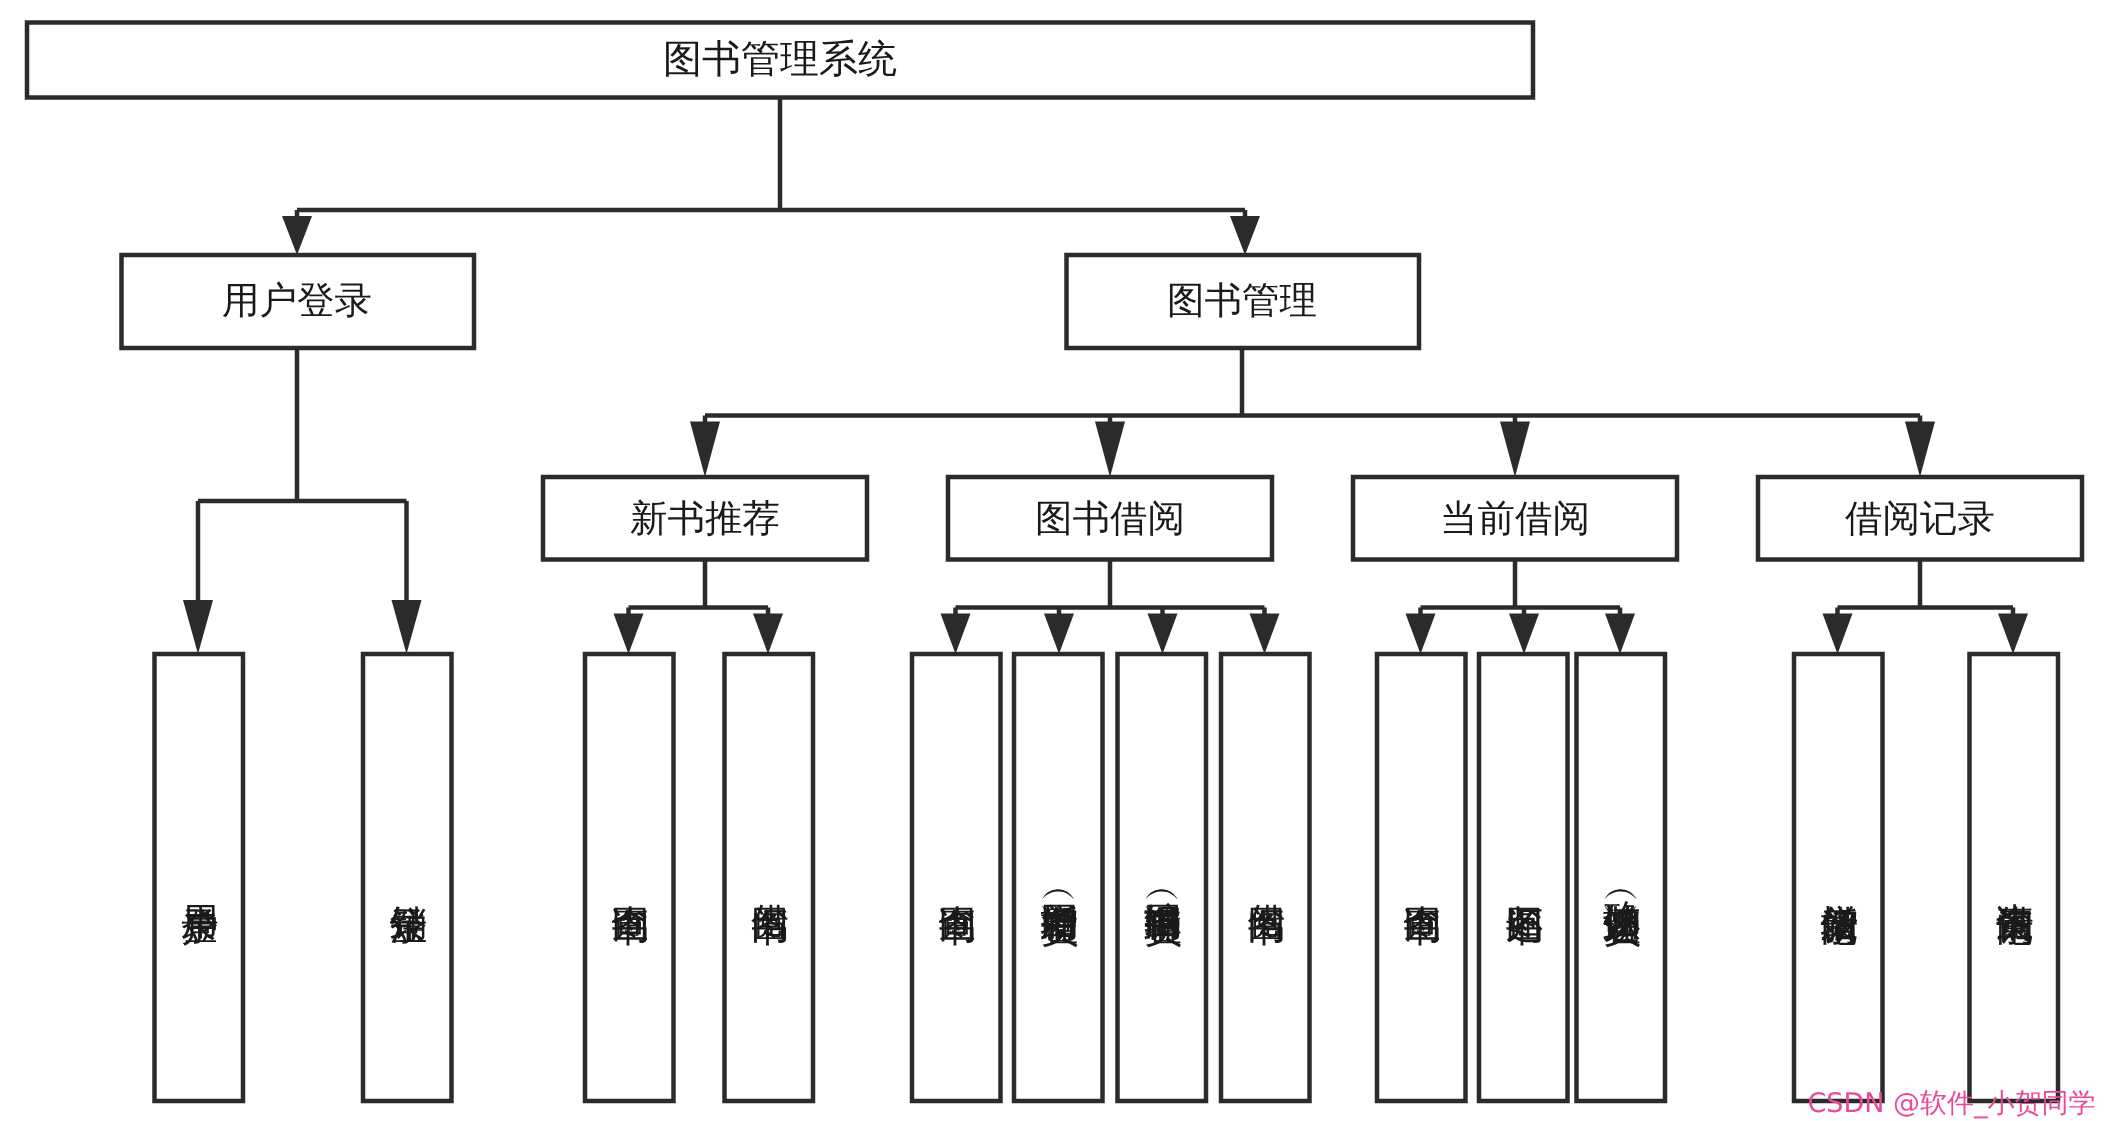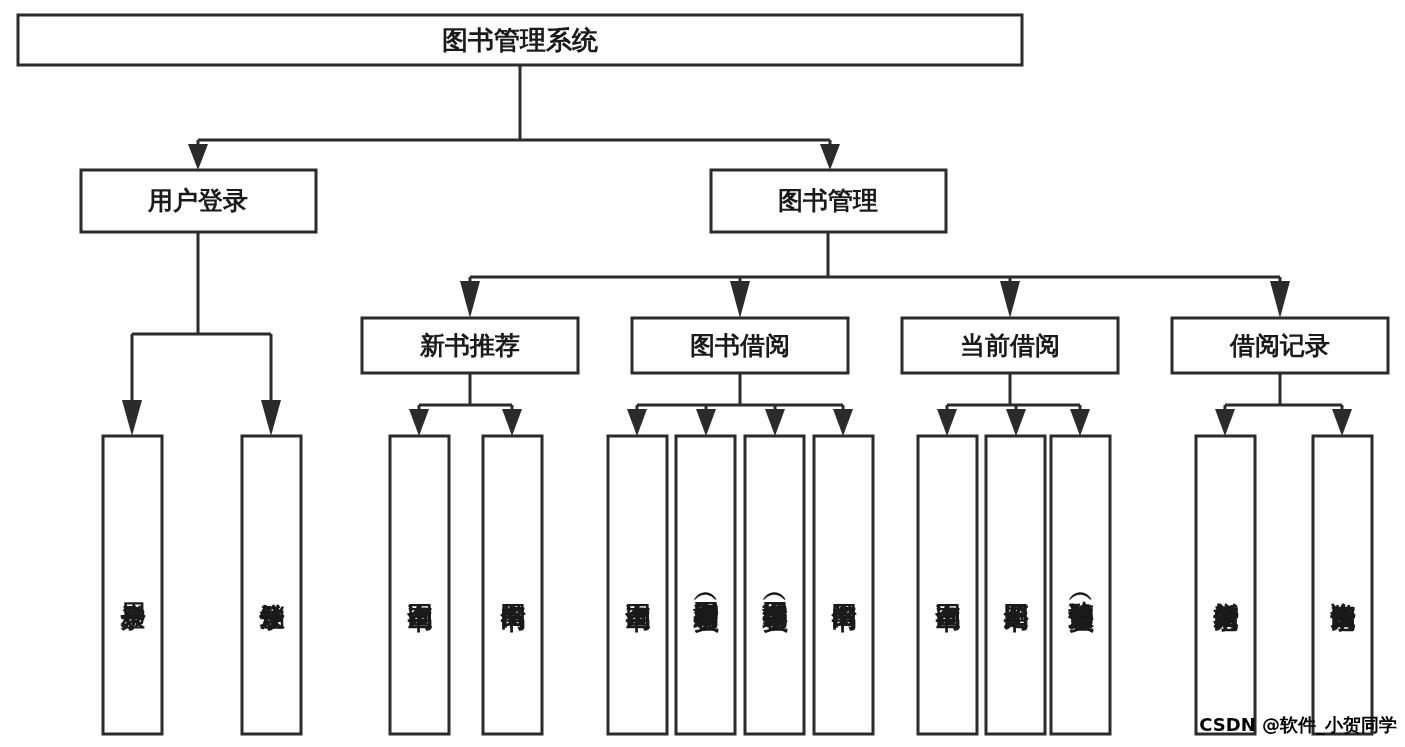--- a/index.html
+++ b/index.html
@@ -11,21 +11,20 @@
     width: 1405px;
     height: 747px;
     font-family: "DejaVu Sans", "Liberation Sans", sans-serif;
     overflow: hidden;
     position: relative;
   }
   #diagram-root {
     position: relative;
     width: 1405px;
     height: 747px;
-    font-weight: bold;
   }
   svg.flow {
     position: absolute;
     top: 0;
     left: 0;
     width: 1405px;
     height: 747px;
     display: block;
   }
   .node-rect {
@@ -65,24 +64,24 @@
     font-size: 25px;
     line-height: 1.06;
     color: #1a1a1a;
     letter-spacing: 1px;
     white-space: nowrap;
     pointer-events: none;
   }
   .watermark {
     position: absolute;
     right: 8px;
-    bottom: 10px;
+    bottom: 0;
     font-family: "DejaVu Sans", "Liberation Sans", sans-serif;
     font-size: 18px;
-    color: #000000;
+    color: #ec4899;
     white-space: nowrap;
     margin-left: 20px;
   }
 </style>
 </head>
 <body>
 
 <div id="diagram-root">
 
   <svg class="flow" viewBox="0 0 1405 747">

